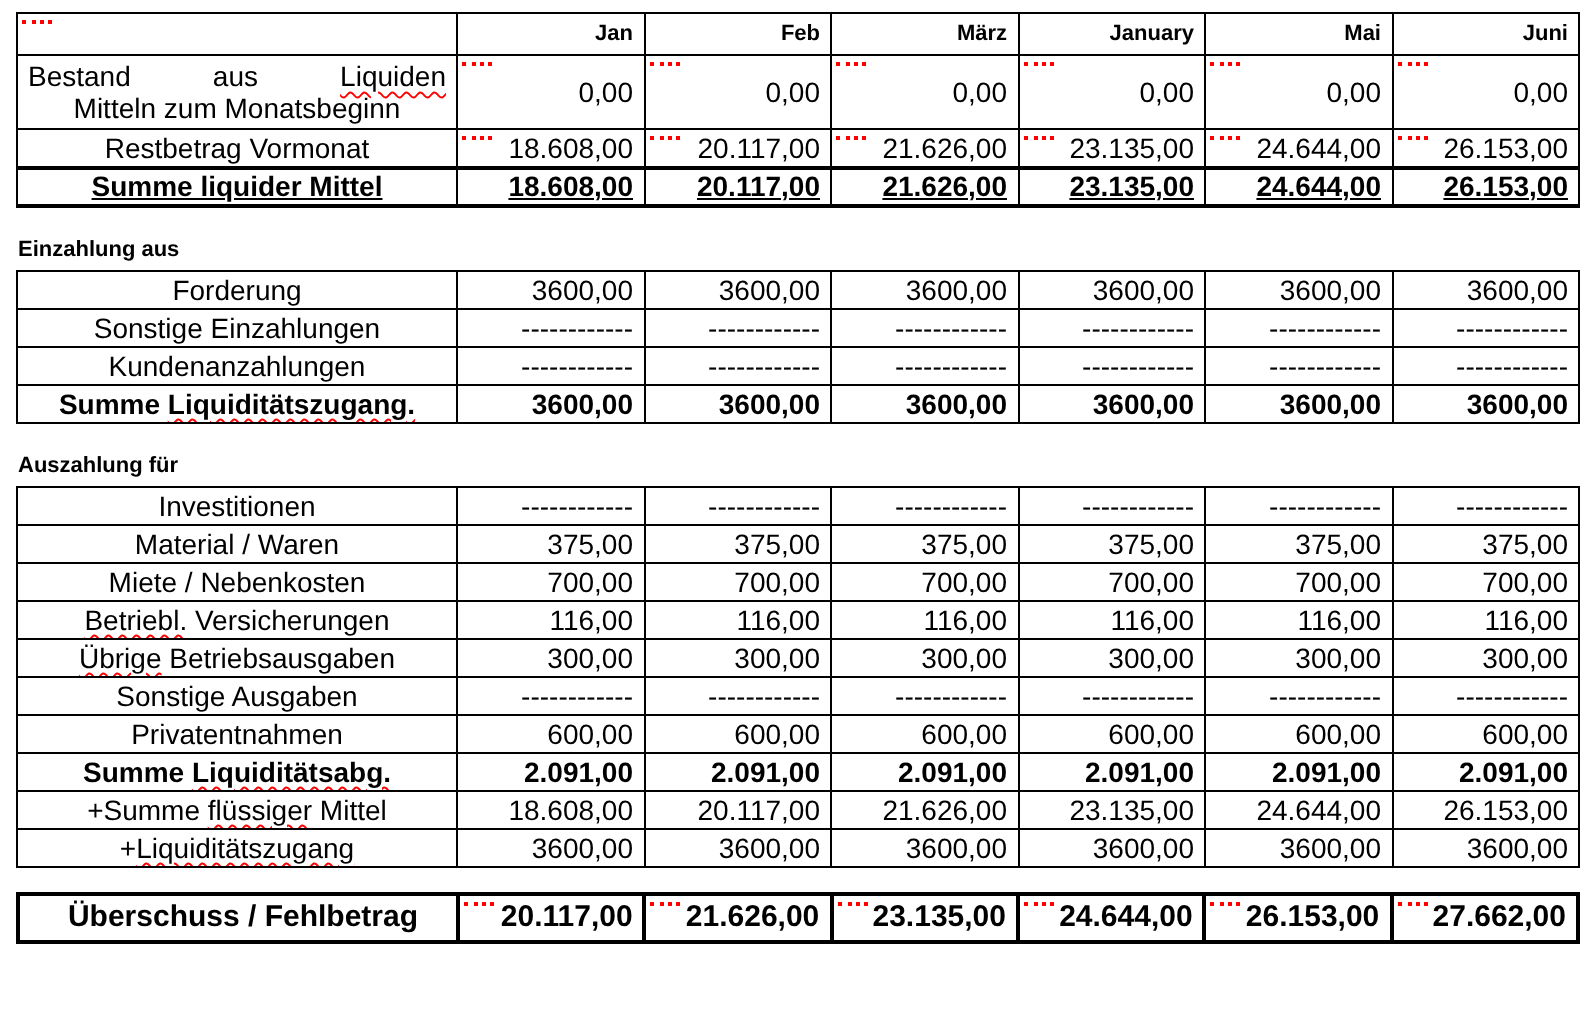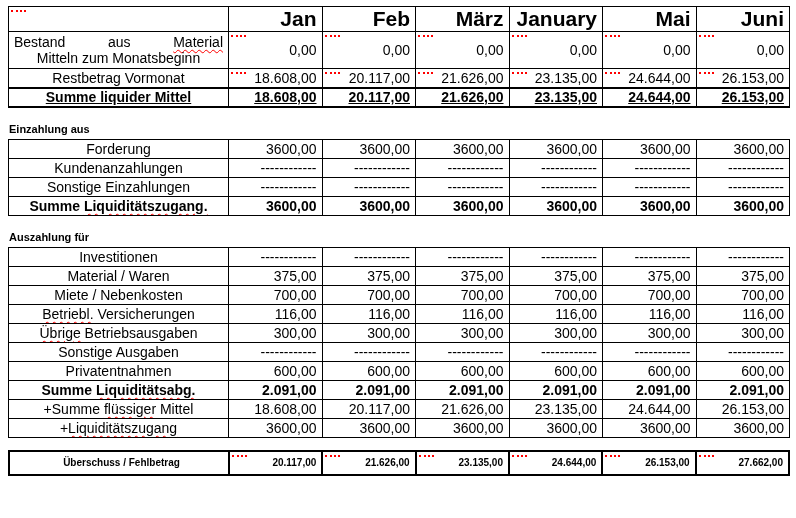--- a/index.html
+++ b/index.html
@@ -9,30 +9,30 @@
     padding: 6px 6px 8px 8px;
     font-family: "Liberation Sans", "DejaVu Sans", sans-serif;
     color: #000;
     overflow: hidden;
   }
   table { border-collapse: collapse; table-layout: fixed; width: 782px; }
   col.c-label { width: 220px; }
   td, th { border: 1px solid #000; vertical-align: middle; }
   th {
     height: 21px; font-weight: bold; text-align: right;
-    padding: 0 5px; font-size: 21px; position: relative;
+    padding: 0 5px; font-size: 11px; position: relative;
   }
   td { height: 19px; font-size: 14px; padding: 0 5px; }
   td.lbl { text-align: center; white-space: nowrap; overflow: hidden; position: relative; }
   td.lbl.multi { white-space: normal; line-height: 16px; padding-top: 2px; padding-bottom: 2px; }
   .jline { display: flex; justify-content: space-between; }
   td.val { text-align: right; position: relative; white-space: nowrap; }
   tr.bold { font-weight: bold; }
   tr.heavy td { border-top-width: 2px; border-bottom-width: 2px; text-decoration: underline; }
-  #result-table td { border-width: 2px; height: 24px; font-size: 10px; padding-left: 10px; }
+  #result-table td { border-width: 2px; height: 24px; font-size: 15px; padding-left: 10px; }
   .sq {
     text-decoration-line: underline;
     text-decoration-style: wavy;
     text-decoration-color: #ff0000;
     text-decoration-thickness: 1px;
     text-underline-offset: 2px;
   }
   .mark {
     position: absolute; left: 2px; top: 2px;
     width: 15px; height: 3px;
@@ -65,21 +65,21 @@
         <th>Mai</th>
         <th>Juni</th>
       </tr>
   </thead>
   <tbody id="tbody-top">
       <tr>
         <td class="lbl multi">
           <div class="jline">
             <span class="">Bestand</span>
             <span class="">aus</span>
-            <span class="sq">Material</span>
+            <span class="sq">Liquiden</span>
           </div>
           <div><span class="">Mitteln zum Monatsbeginn</span></div>
         </td>
         <td class="val"><i class="mark"></i><span>0,00</span></td>
         <td class="val"><i class="mark"></i><span>0,00</span></td>
         <td class="val"><i class="mark"></i><span>0,00</span></td>
         <td class="val"><i class="mark"></i><span>0,00</span></td>
         <td class="val"><i class="mark"></i><span>0,00</span></td>
         <td class="val"><i class="mark"></i><span>0,00</span></td>
       </tr>
@@ -120,30 +120,30 @@
       <tr>
         <td class="lbl"><span class="">Forderung</span></td>
         <td class="val"><span>3600,00</span></td>
         <td class="val"><span>3600,00</span></td>
         <td class="val"><span>3600,00</span></td>
         <td class="val"><span>3600,00</span></td>
         <td class="val"><span>3600,00</span></td>
         <td class="val"><span>3600,00</span></td>
       </tr>
       <tr>
+        <td class="lbl"><span class="">Sonstige Einzahlungen</span></td>
+        <td class="val"><span>------------</span></td>
+        <td class="val"><span>------------</span></td>
+        <td class="val"><span>------------</span></td>
+        <td class="val"><span>------------</span></td>
+        <td class="val"><span>------------</span></td>
+        <td class="val"><span>------------</span></td>
+      </tr>
+      <tr>
         <td class="lbl"><span class="">Kundenanzahlungen</span></td>
-        <td class="val"><span>------------</span></td>
-        <td class="val"><span>------------</span></td>
-        <td class="val"><span>------------</span></td>
-        <td class="val"><span>------------</span></td>
-        <td class="val"><span>------------</span></td>
-        <td class="val"><span>------------</span></td>
-      </tr>
-      <tr>
-        <td class="lbl"><span class="">Sonstige Einzahlungen</span></td>
         <td class="val"><span>------------</span></td>
         <td class="val"><span>------------</span></td>
         <td class="val"><span>------------</span></td>
         <td class="val"><span>------------</span></td>
         <td class="val"><span>------------</span></td>
         <td class="val"><span>------------</span></td>
       </tr>
       <tr class="bold">
         <td class="lbl"><span class="">Summe </span><span class="sq">Liquiditätszugang.</span></td>
         <td class="val"><span>3600,00</span></td>

